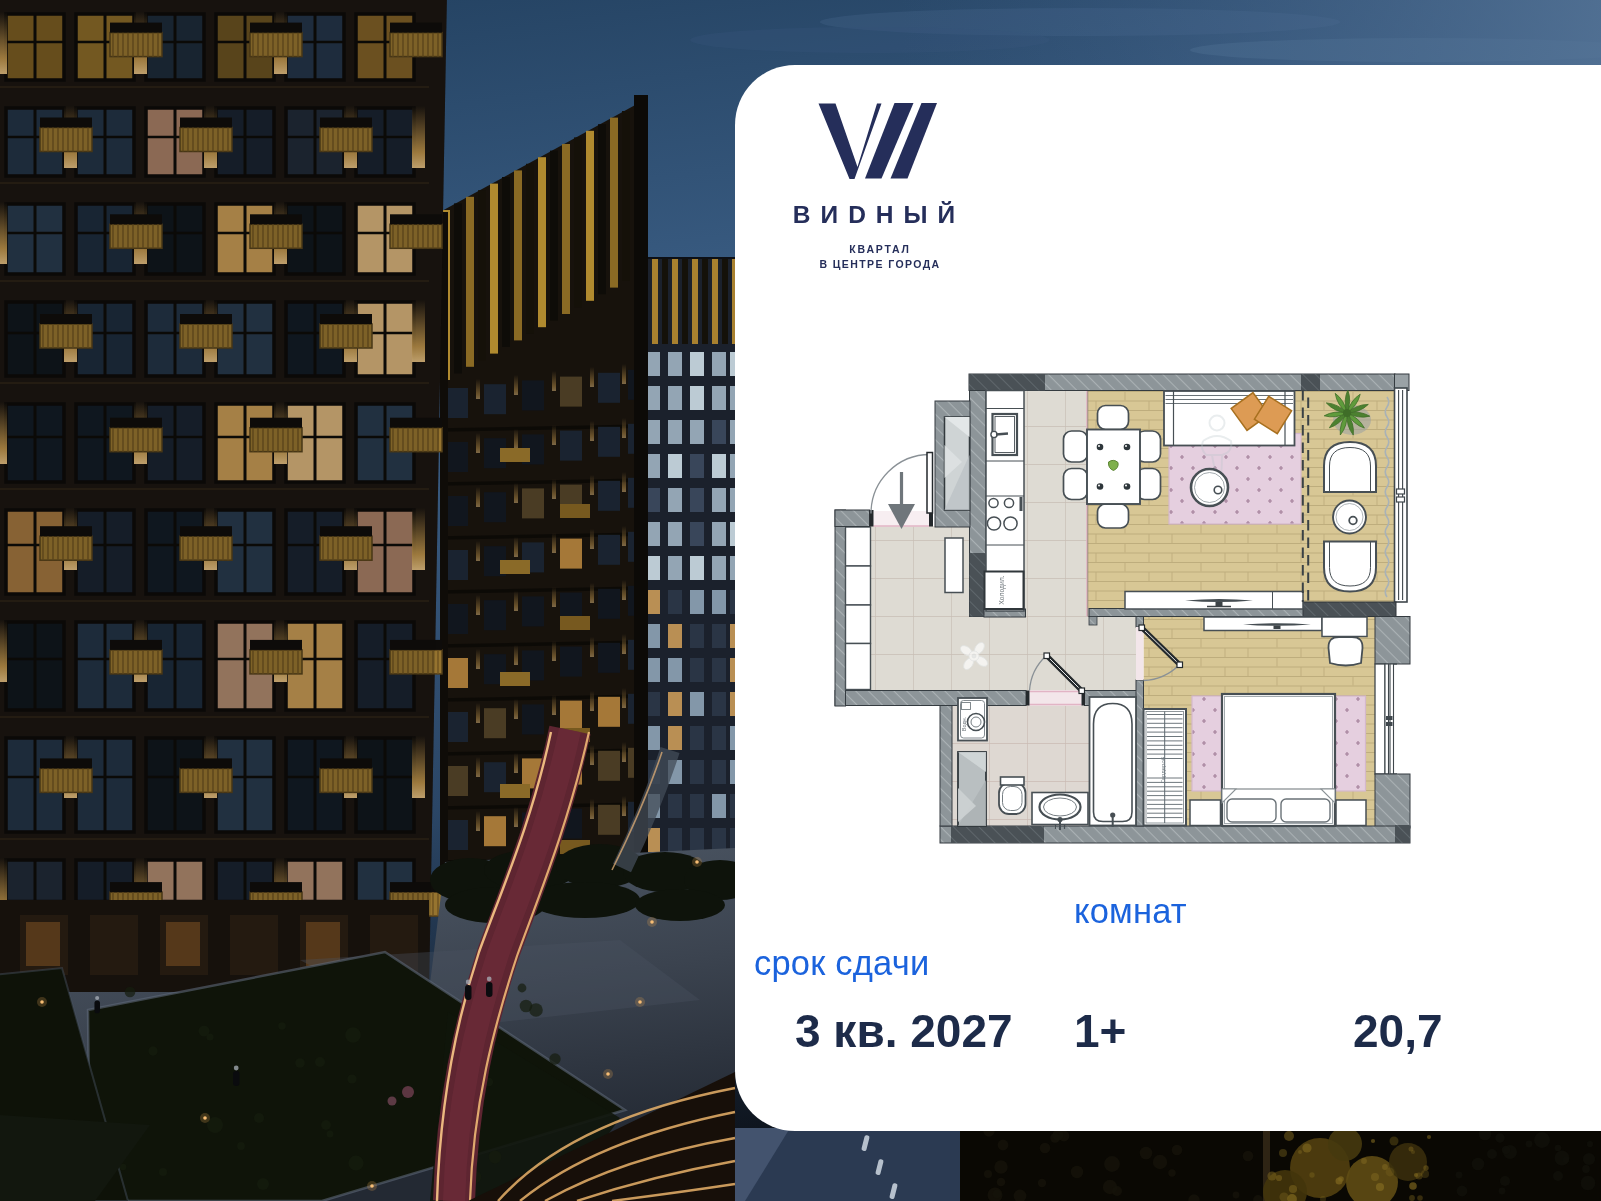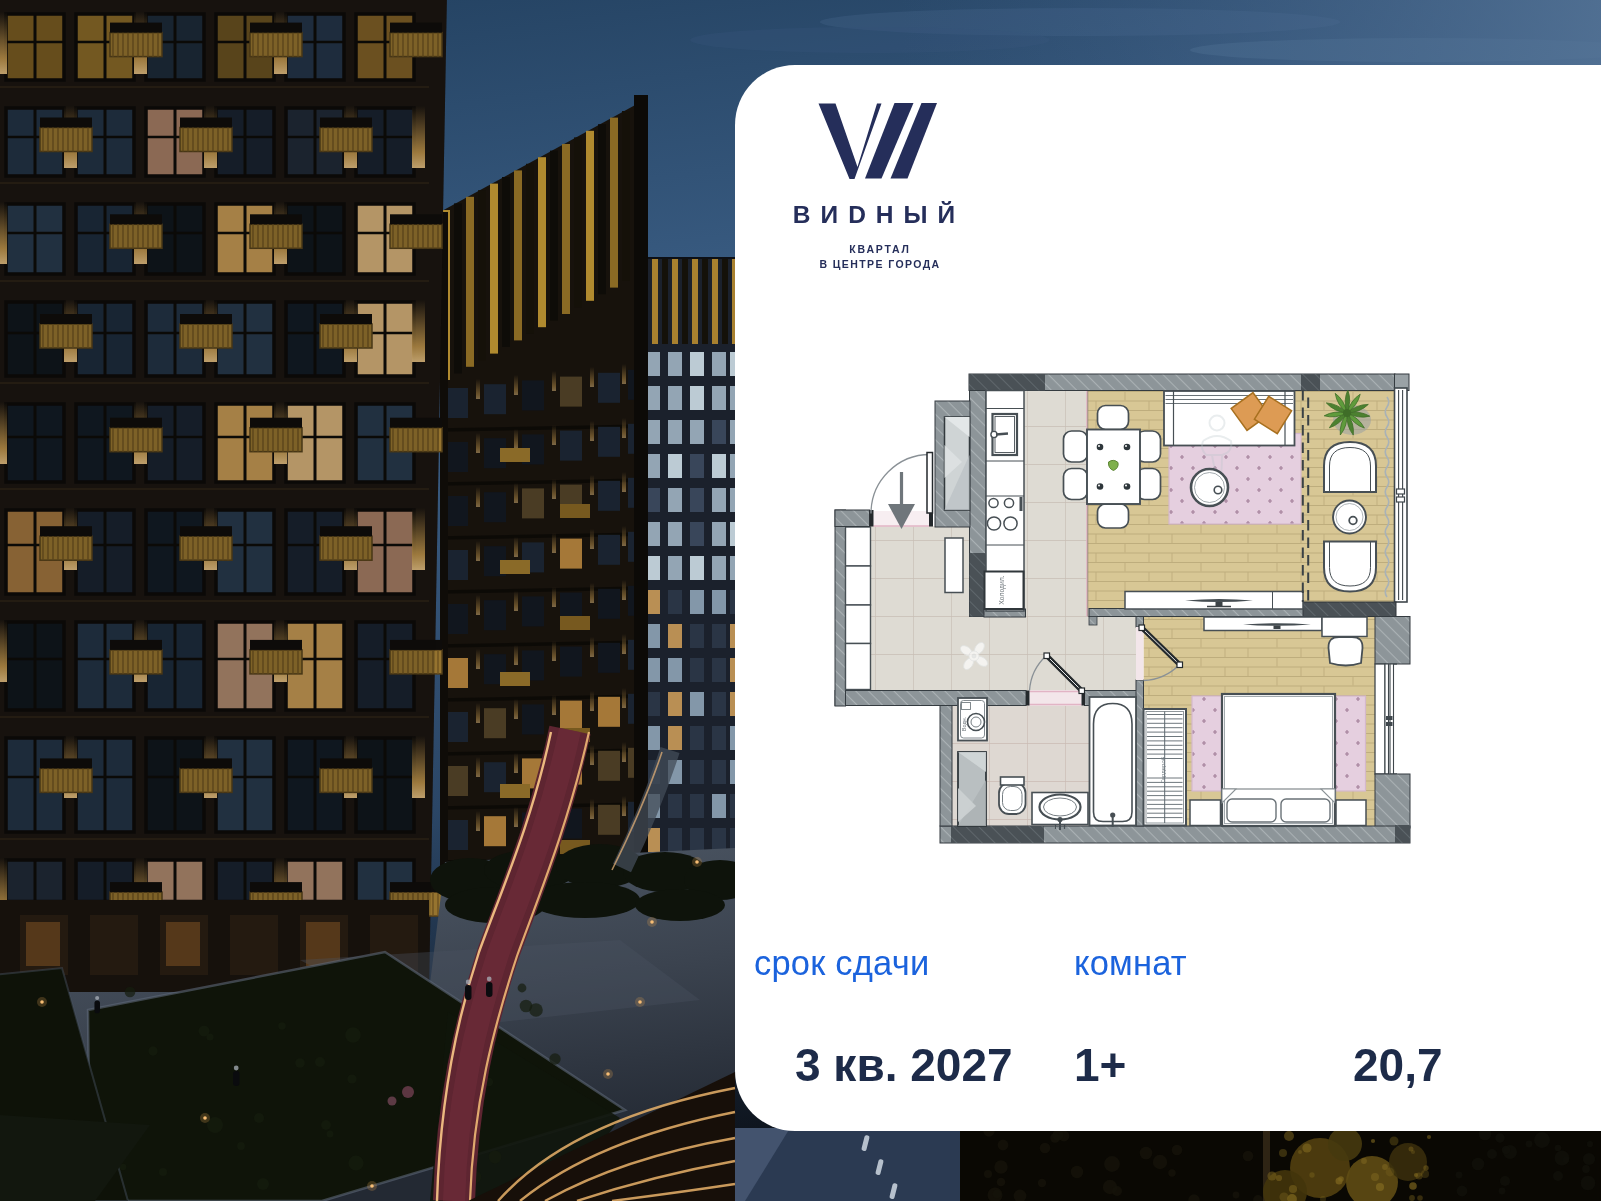--- a/index.html
+++ b/index.html
@@ -1,21 +1,21 @@
 <!DOCTYPE html>
 <html><head><meta charset="utf-8">
 <style>
 html,body{margin:0;padding:0;width:1601px;height:1201px;overflow:hidden;background:#10151d;font-family:"Liberation Sans",sans-serif;}
 .stage{position:absolute;inset:0;width:1351px;height:1201px;}
 .bg{position:absolute;left:0;top:0;}
 .card{position:absolute;left:735px;top:65px;width:896px;height:1066px;background:#ffffff;border-radius:60px 0 0 60px;}
 .logo{position:absolute;left:728px;top:99px;}
 .plan{position:absolute;left:833px;top:370px;}
 .lab{position:absolute;color:#1b63dd;font-size:34.5px;font-weight:500;letter-spacing:0.2px;}
-.val{position:absolute;color:#1d2b49;font-size:46px;font-weight:700;letter-spacing:0px;margin-top:34px;}
+.val{position:absolute;color:#1d2b49;font-size:46px;font-weight:700;letter-spacing:0px;}
 sup{font-size:22px;}
 </style></head>
 <body>
 <div class="stage">
 
 <svg class="bg" width="1601" height="1201" viewBox="0 0 1601 1201">
       <defs>
 <linearGradient id="sky" x1="0" y1="0" x2="0.18" y2="1">
 <stop offset="0" stop-color="#22405f"></stop>
           <stop offset="0.35" stop-color="#3c5f86"></stop>
@@ -1476,18 +1476,18 @@
 <ellipse cx="979.4" cy="648.2" rx="4" ry="6.5" transform="rotate(395 979.4 648.2)"></ellipse>
 <circle cx="974" cy="656" r="5"></circle>
         <circle cx="974" cy="656" r="2" fill="#eaeeee"></circle>
       </g>
     </svg>
 
 <div class="lab" style="left:754px;top:944px;">срок сдачи</div>
 
 <div class="val" style="left:795px;top:1004px;">3 кв. 2027</div>
 
-<div class="lab" style="left:1074px;top:944px;">комнат</div>
+<div class="lab" style="left:1074px;top:892px;">комнат</div>
 
 <div class="val" style="left:1074px;top:1004px;">1+</div>
 
 
 <div class="val" style="left:1353px;top:1004px;">20,7</div>
 </div>
 </body></html>

